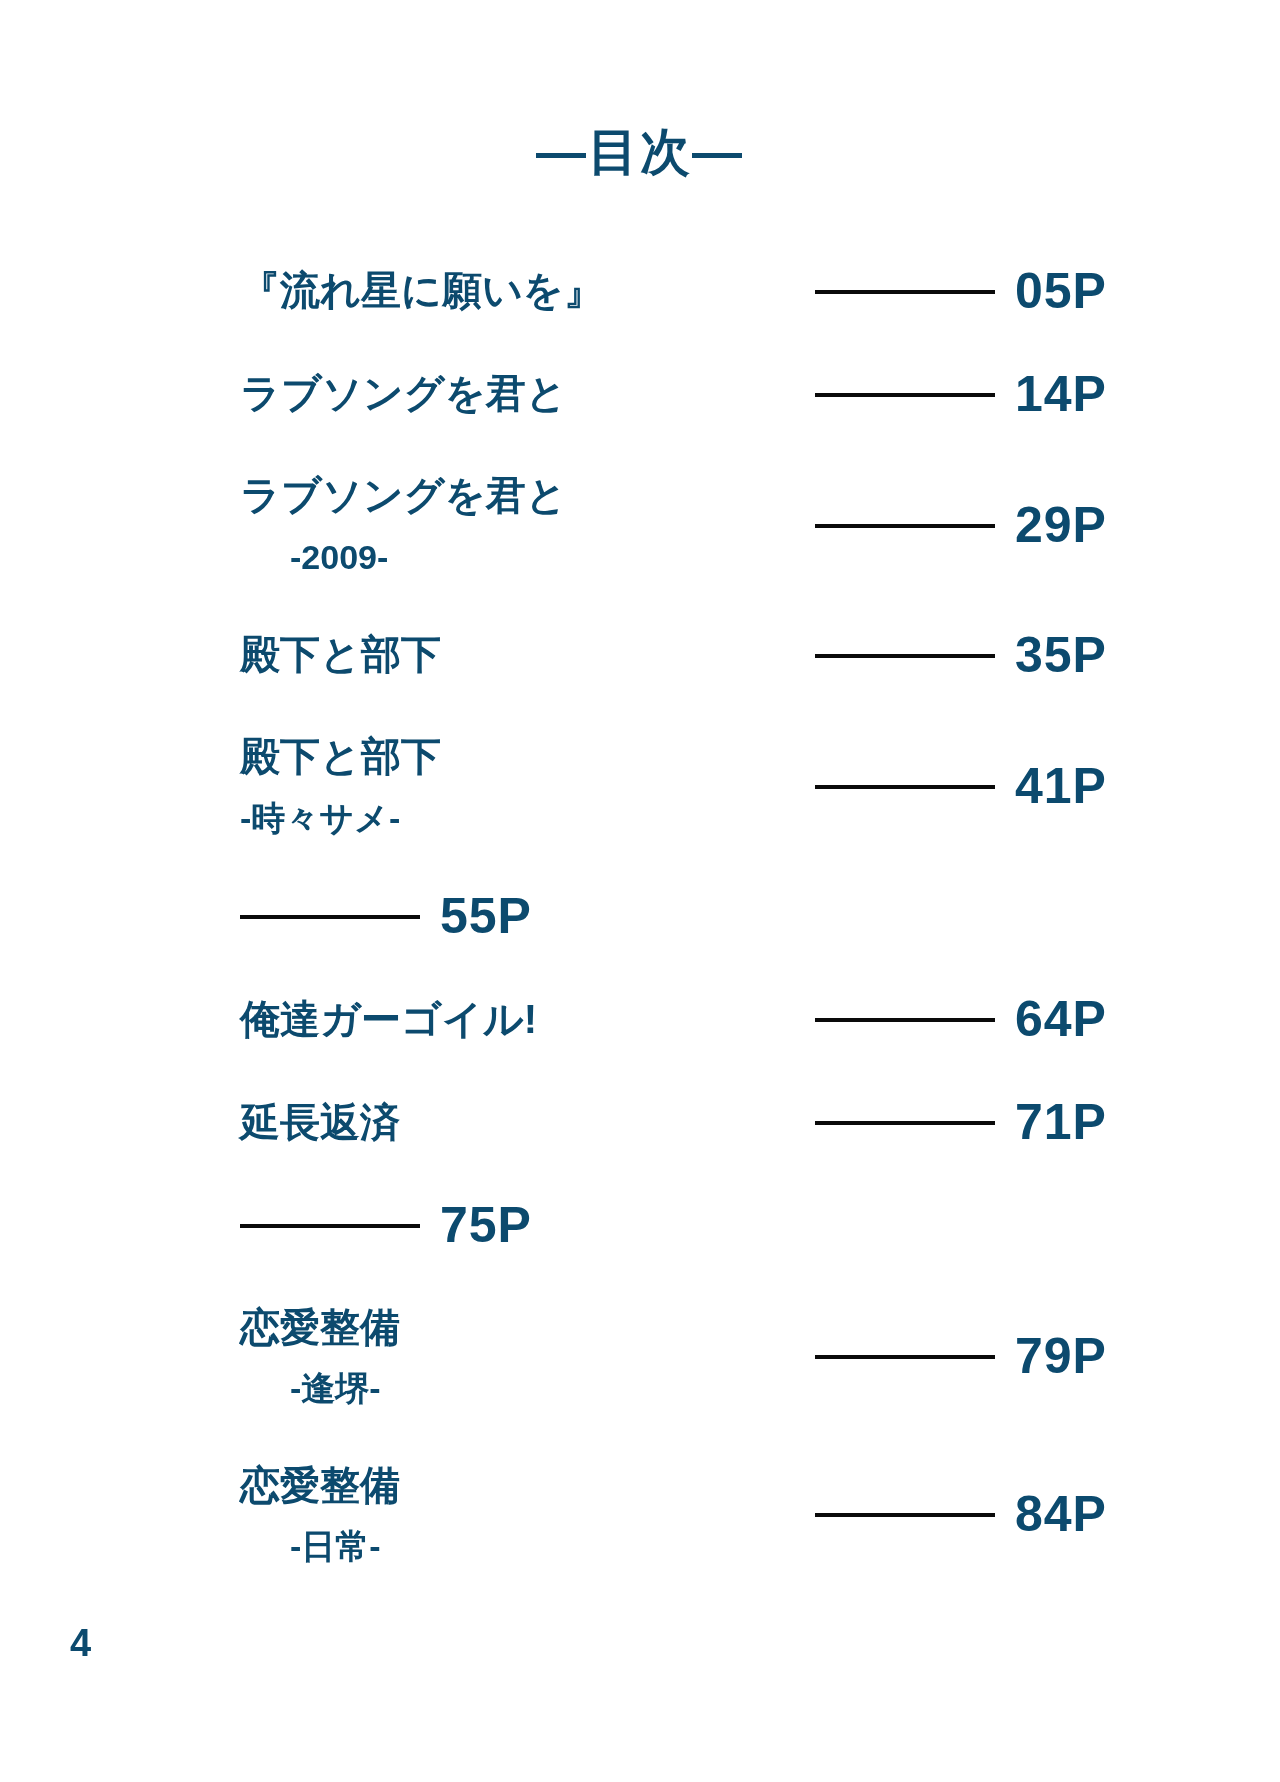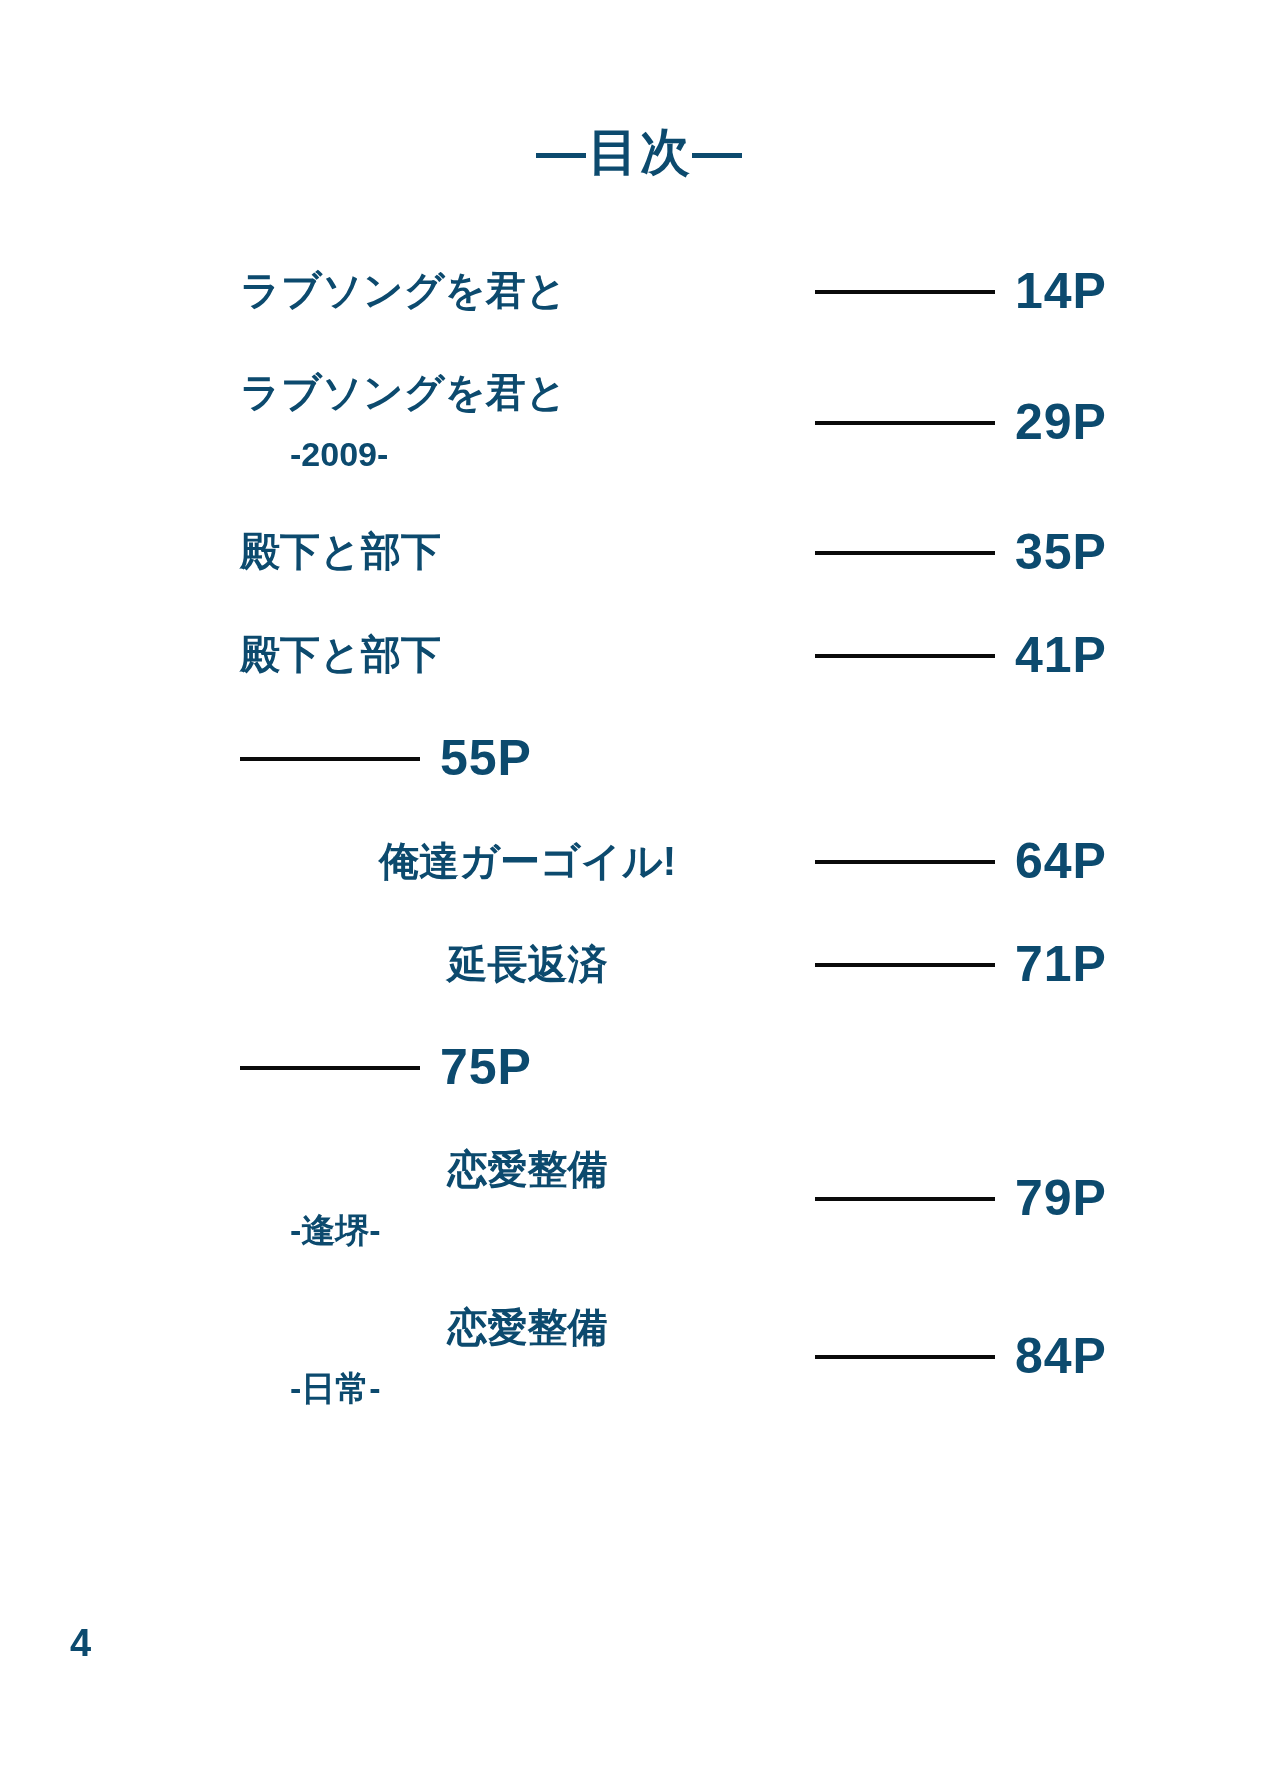--- a/index.html
+++ b/index.html
@@ -50,21 +50,20 @@
     line-height: 48px;
     white-space: nowrap;
   }
   .title.serif {
     font-family: "Liberation Serif", "DejaVu Serif", serif;
     font-weight: 700;
   }
   .title.sans {
     font-family: "Liberation Sans", "DejaVu Sans", sans-serif;
     font-weight: 700;
-    text-align: center;
   }
   .subtitle {
     font-size: 34px;
     line-height: 40px;
     font-weight: 700;
     font-family: "Liberation Sans", "DejaVu Sans", sans-serif;
     white-space: nowrap;
     margin-top: 17px;
   }
   .subtitle.indented {
@@ -96,20 +95,28 @@
   }
 </style>
 </head>
 <body>
 
 <div class="page">
 
   <div class="doc-title">―目次―</div>
 
   <div class="toc" id="toc-list">
+    <div class="row">
+      <div class="titles">
+        <div class="title serif">『流れ星に願いを』</div>
+
+      </div>
+      <div class="leader"></div>
+      <div class="pagenum">05P</div>
+    </div>
 
     <div class="row">
       <div class="titles">
         <div class="title serif">ラブソングを君と</div>
 
       </div>
       <div class="leader"></div>
       <div class="pagenum">14P</div>
     </div>
 
@@ -127,20 +134,21 @@
         <div class="title serif">殿下と部下</div>
 
       </div>
       <div class="leader"></div>
       <div class="pagenum">35P</div>
     </div>
 
     <div class="row">
       <div class="titles">
         <div class="title serif">殿下と部下</div>
+        <div class="subtitle">-時々サメ-</div>
       </div>
       <div class="leader"></div>
       <div class="pagenum">41P</div>
     </div>
 
     <div class="row">
       <div class="leader"></div>
       <div class="pagenum">55P</div>
     </div>
 

